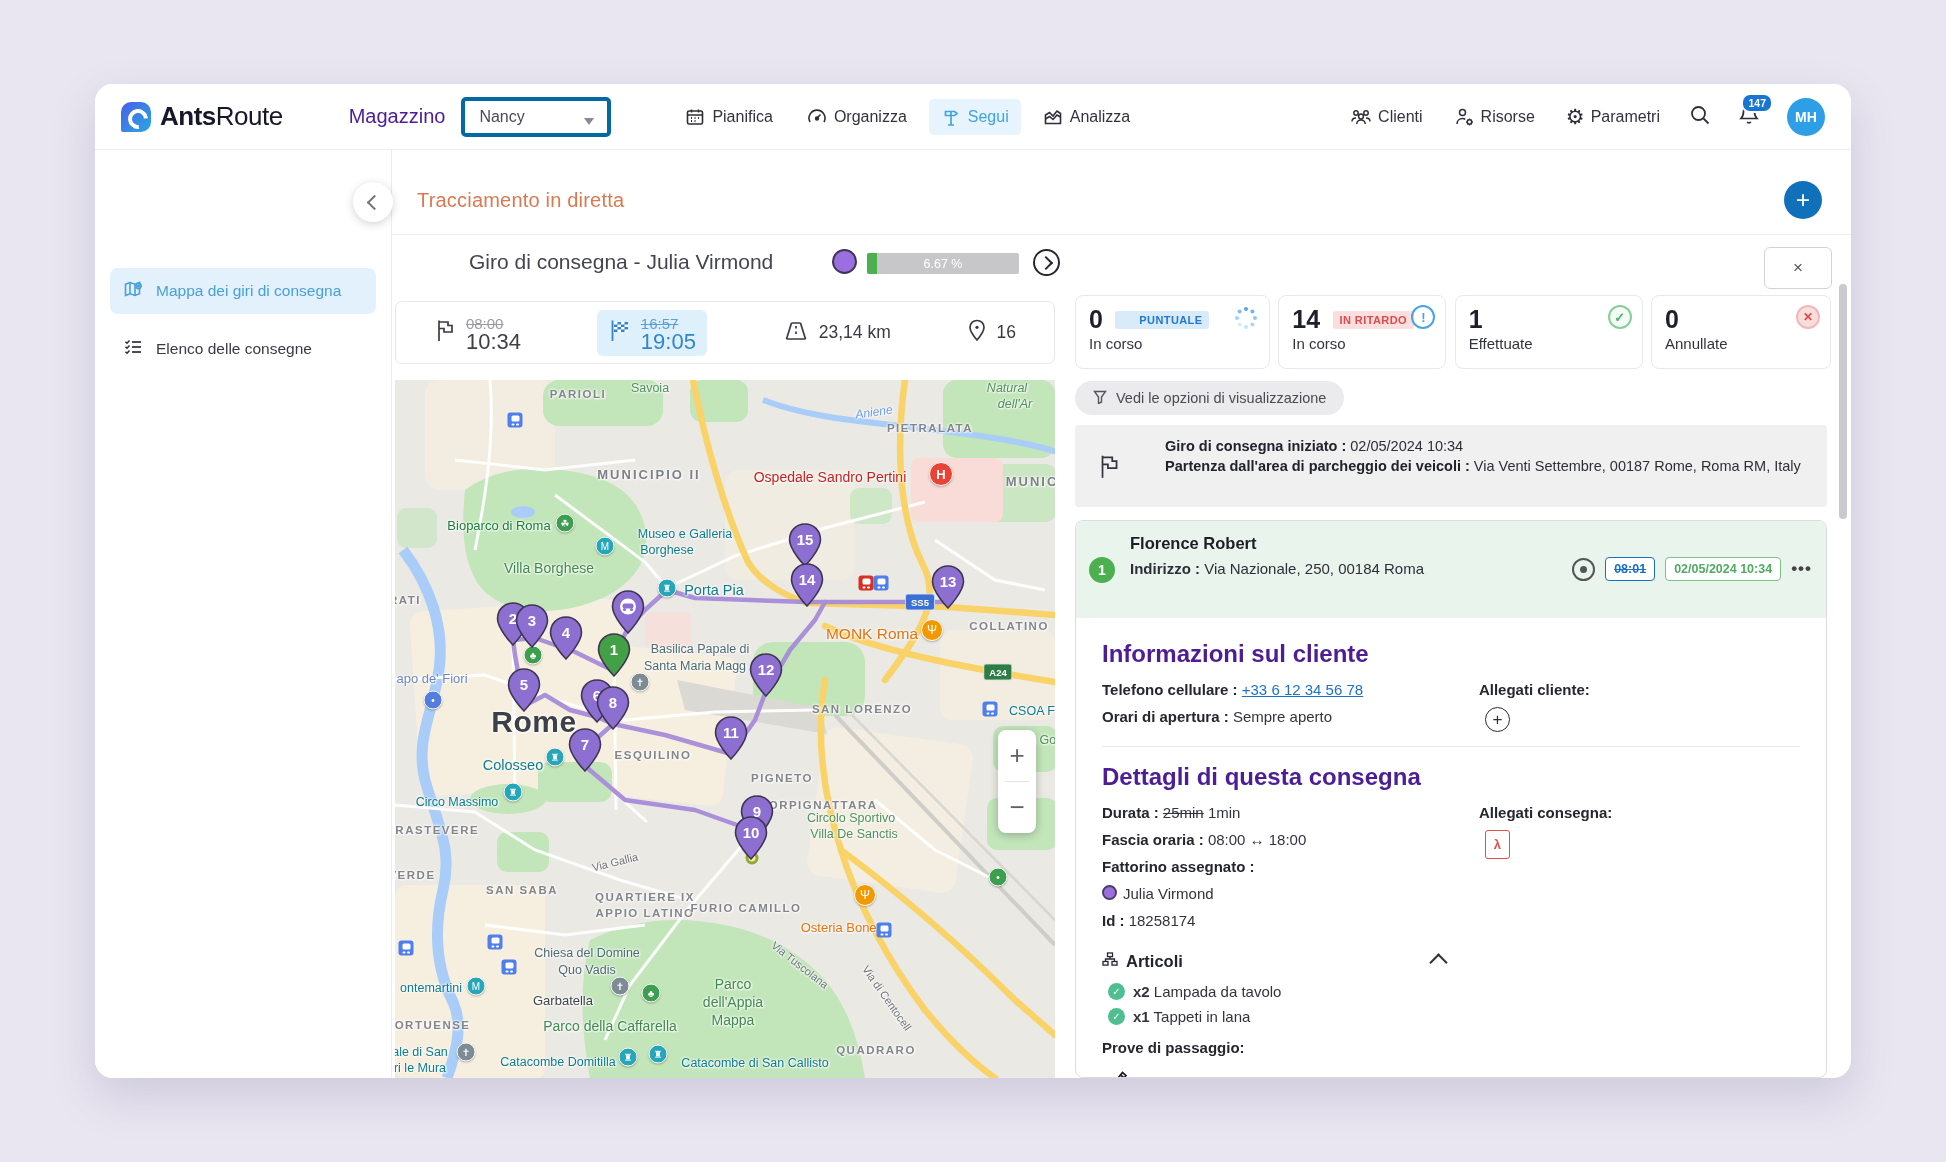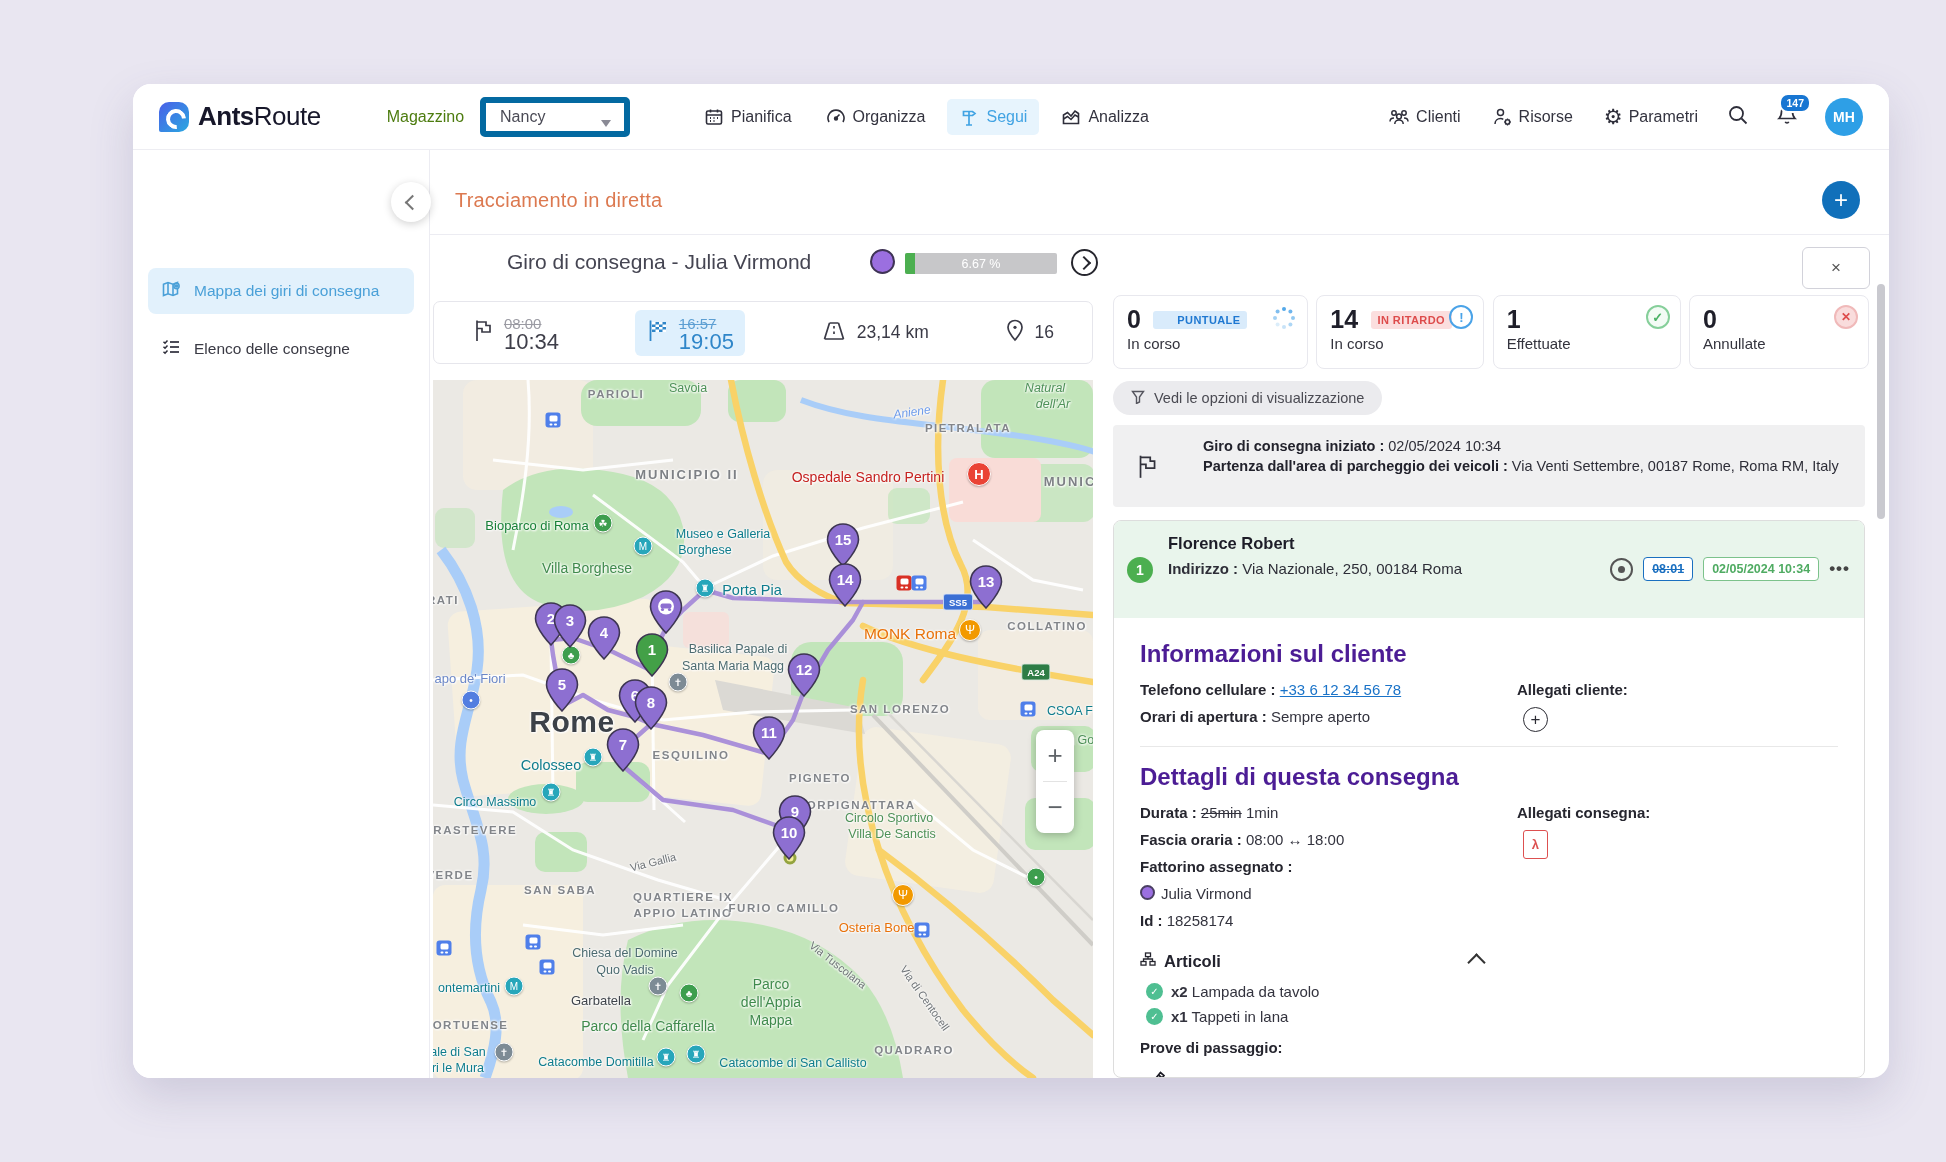--- a/index.html
+++ b/index.html
@@ -1,31 +1,31 @@
 <!DOCTYPE html>
 <html><head>
 <meta charset="utf-8">
 <style>
   html,body{margin:0;padding:0;background:#e9e6f1;font-family:"Liberation Sans",sans-serif;}
   .stage{position:relative;width:1946px;height:1162px;background:#e9e6f1;overflow:hidden;}
   .card{position:absolute;left:95px;top:84px;width:1756px;height:994px;background:#fff;border-radius:18px;
-        box-shadow:0 18px 45px rgba(80,70,120,.18);overflow:hidden;margin-left:38px;}
+        box-shadow:0 18px 45px rgba(80,70,120,.18);overflow:hidden;}
   
   .navbar{position:absolute;left:0;top:0;width:100%;height:66px;display:flex;align-items:center;
           padding:0 26px;box-sizing:border-box;border-bottom:1px solid #ededf2;background:#fff;z-index:40;}
   .brand{display:flex;align-items:center;gap:9px;}
   .brand-mark{width:30px;height:30px;border-radius:10px 10px 10px 2px;background:linear-gradient(135deg,#4a5fe8,#2aa8e0);
               position:relative;}
   .brand-mark::after{content:"";position:absolute;left:7px;top:7px;width:12px;height:12px;border-radius:50%;
               border:4px solid #fff;border-right-color:transparent;transform:rotate(40deg);}
   .brand-text{font-size:26px;color:#17172a;letter-spacing:-.5px;}
   .brand-text b{font-weight:800;}
   .brand-text span{font-weight:300;}
-  .wh-label{margin-left:66px;font-size:16px;color:#4d7c0f;}
-  .wh-select{margin-left:16px;width:150px;height:40px;border:6px solid #0369a1;border-radius:5px;display:flex;
+  .wh-label{margin-left:66px;font-size:20px;color:#4c1d95;}
+  .wh-select{margin-left:16px;width:150px;height:40px;border:4px solid #0369a1;border-radius:5px;display:flex;
              align-items:center;padding:0 14px;box-sizing:border-box;font-size:16px;color:#4a4a55;position:relative;cursor:pointer;}
   .wh-select::after{content:"";position:absolute;right:13px;top:17px;border:5px solid transparent;border-top:7px solid #8a8a95;}
   .nav-center{display:flex;align-items:center;gap:10px;margin-left:62px;}
   .nav-item{display:flex;align-items:center;gap:7px;padding:8px 12px;border-radius:5px;font-size:16px;color:#33333f;cursor:pointer;}
   .nav-item svg{display:block;}
   .nav-item.active{background:#e7f4fd;color:#41a3e3;}
   .nav-right{margin-left:auto;display:flex;align-items:center;gap:27px;}
   .nav-right .nav-item{padding:4px 2px;gap:6px;}
   .icon-gear-glyph{font-size:21px;line-height:20px;color:#2e2e3a;}
   .bell-wrap{position:relative;cursor:pointer;}

